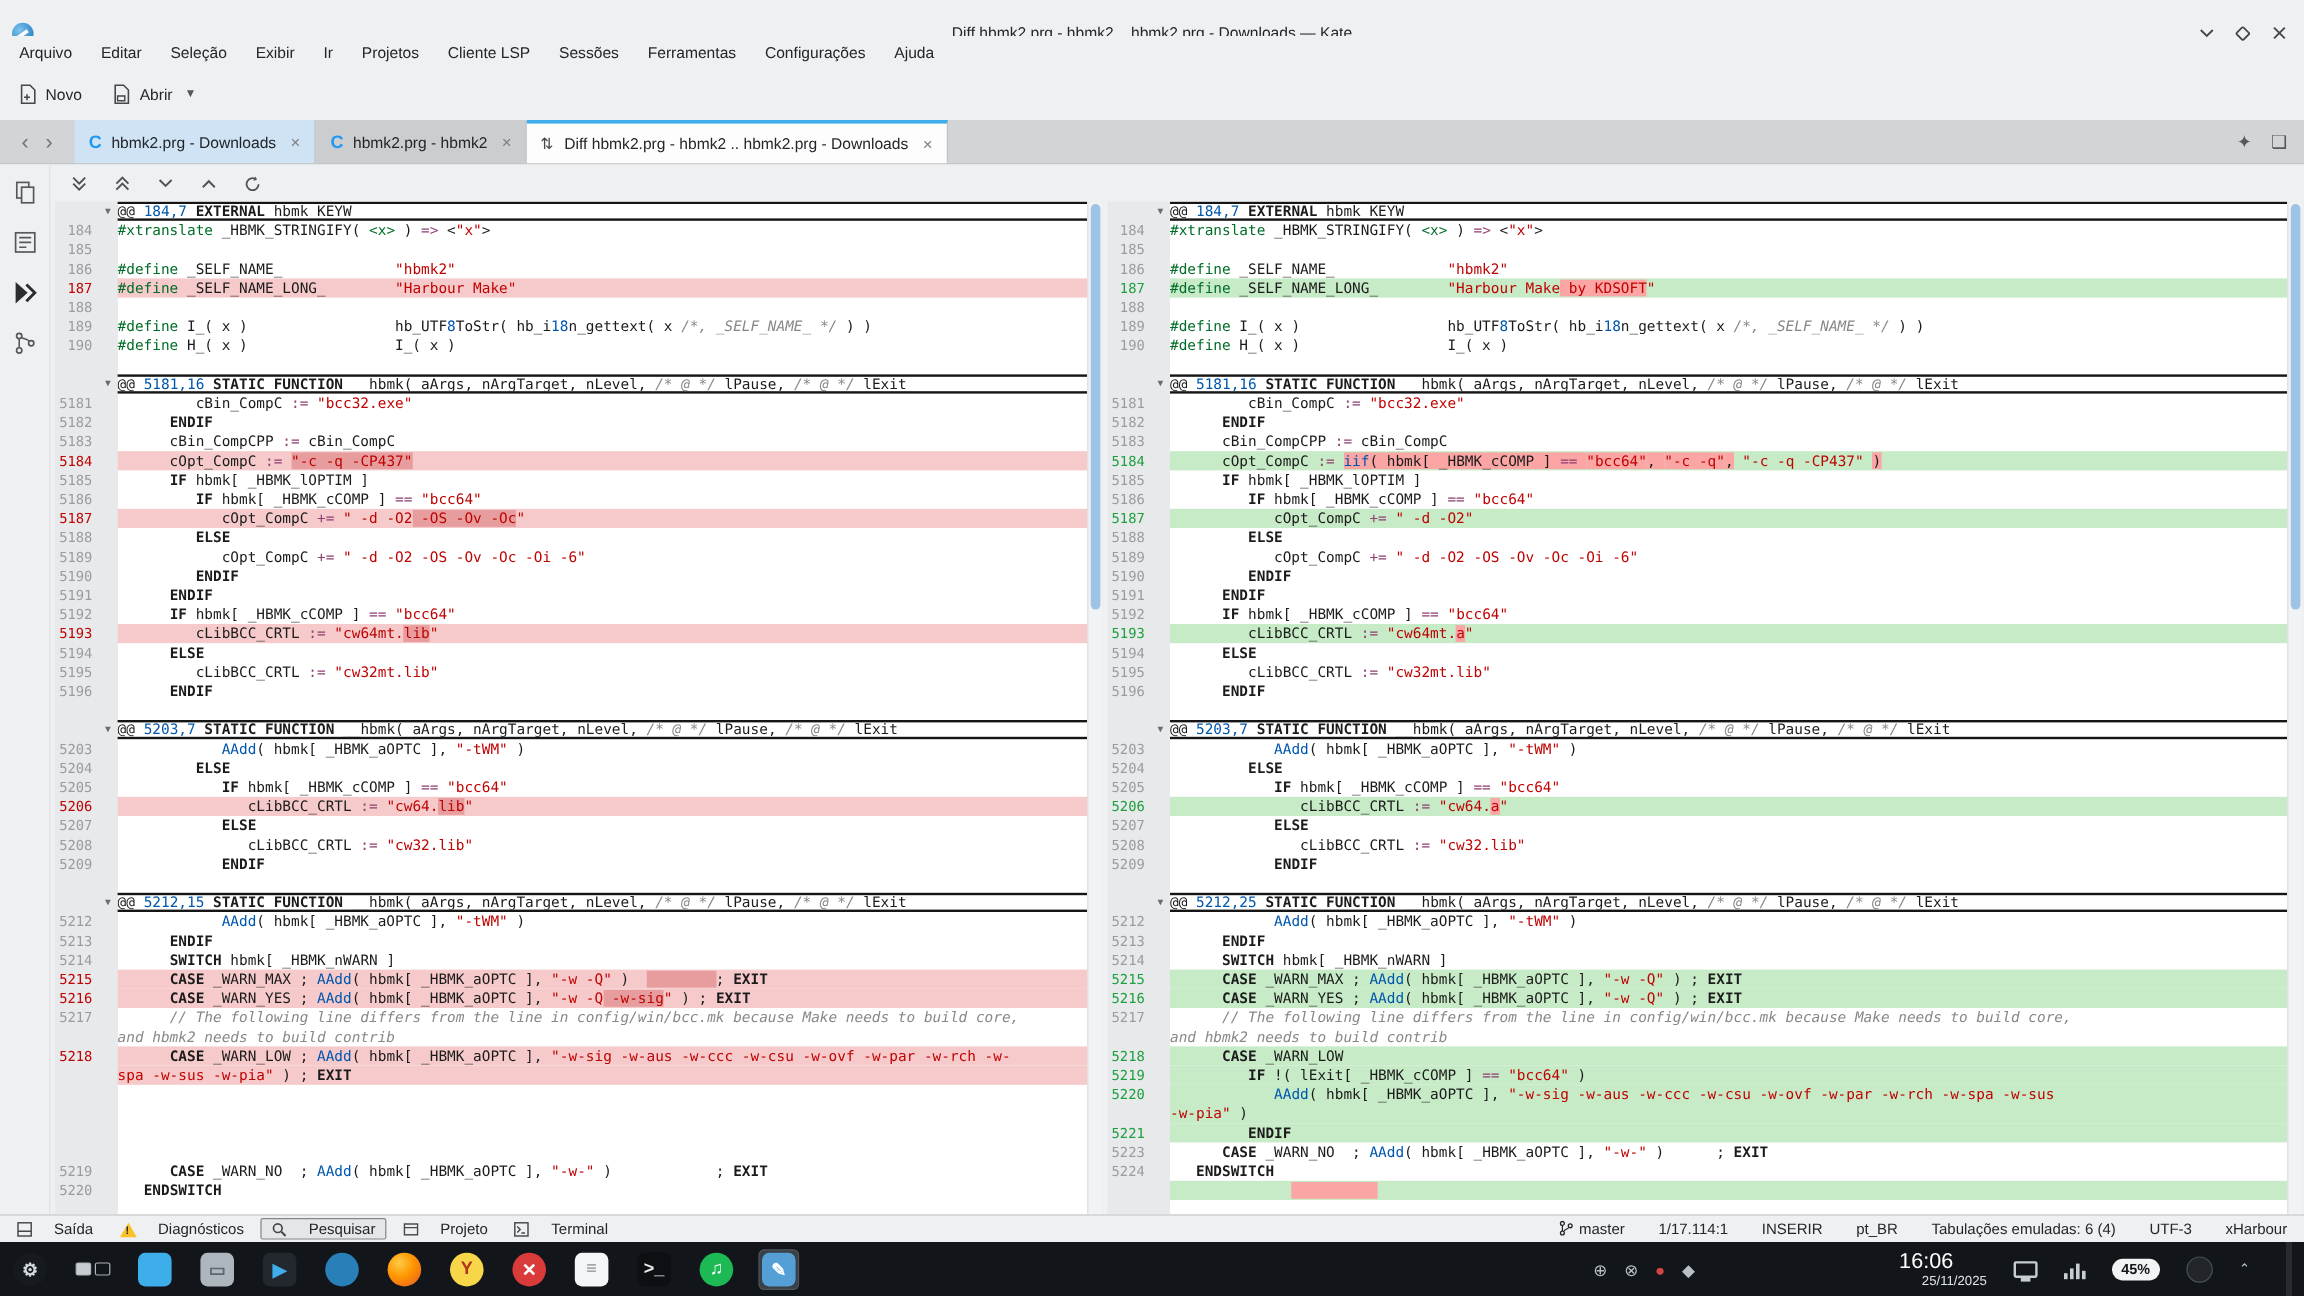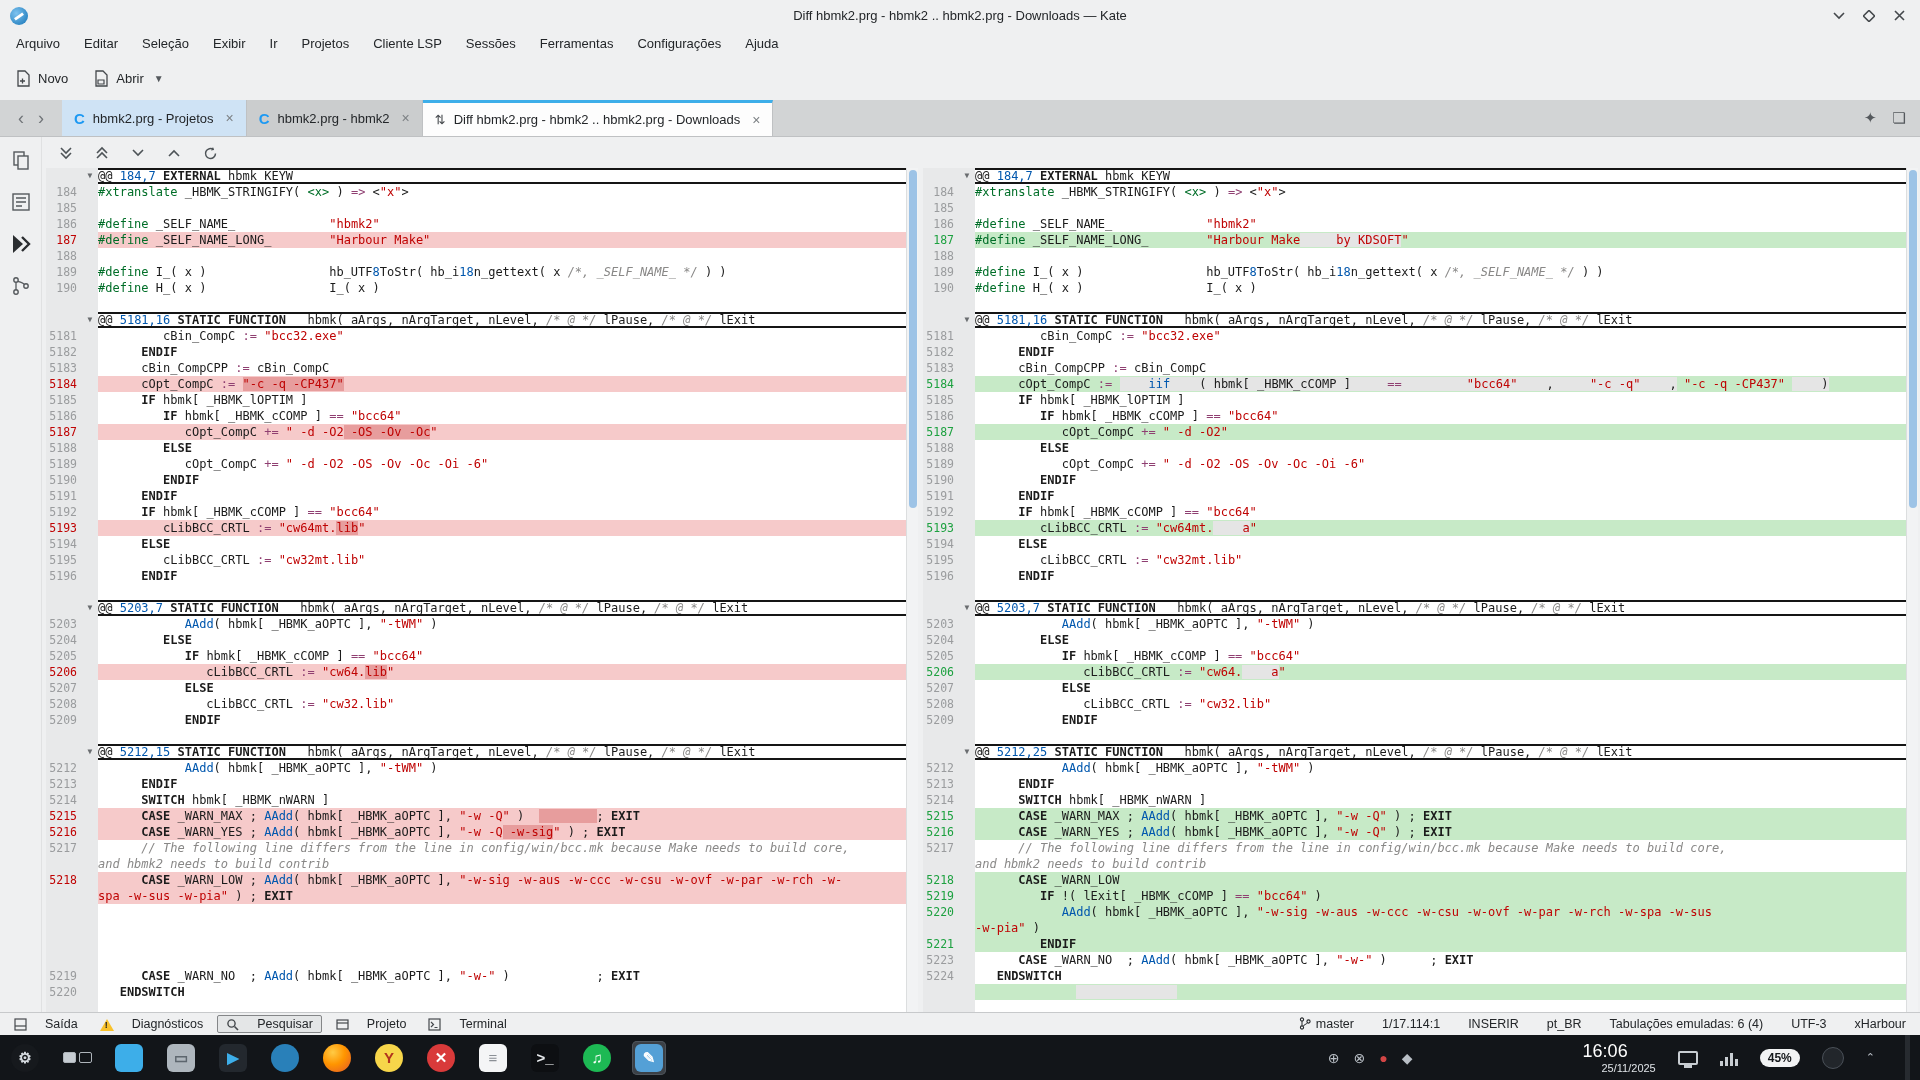--- a/index.html
+++ b/index.html
@@ -1,19 +1,19 @@
 <!DOCTYPE html>
 <html><head>
 <meta charset="utf-8">
 <style>
   html,body{margin:0;padding:0;width:1920px;height:1080px;overflow:hidden;
     font-family:"Liberation Sans",sans-serif;background:#eff0f1;-webkit-font-smoothing:antialiased;}
   *{box-sizing:border-box;}
   
-  .titlebar{position:absolute;left:0;top:0;width:1920px;height:32px;background:#eff0f1;
+  .titlebar{position:absolute;left:0;top:12px;width:1920px;height:32px;background:#eff0f1;
     border-bottom:1px solid #dcdedf;display:flex;align-items:center;}
   .app-icon{width:18px;height:18px;margin-left:10px;border-radius:50%;
     background:radial-gradient(circle at 35% 35%,#7ec3f0,#1272b5);position:relative;}
   .app-icon:after{content:"";position:absolute;left:4px;top:8px;width:10px;height:3px;background:#fff;transform:rotate(-35deg);}
   .title-text{position:absolute;left:0;right:0;text-align:center;font-size:13px;color:#232629;}
   .winbtns{margin-left:auto;display:flex;gap:12px;margin-right:12px;z-index:2;}
   .winbtn{width:18px;height:18px;display:flex;align-items:center;justify-content:center;color:#44484c;}
   .menubar{position:absolute;left:0;top:30px;width:1920px;height:26px;display:flex;align-items:center;
     gap:24px;padding-left:16px;font-size:13px;color:#232629;background:#eff0f1;}
   .menubar span{cursor:default;}
@@ -52,21 +52,21 @@
   .drow{display:flex;height:16px;line-height:16px;}
   .num{width:36px;text-align:right;padding-right:5px;color:#9a9c9e;font-size:11.5px;flex:none;background:#e8e9ea;}
   .drow.del .num{color:#bf0303;}
   .drow.add .num{color:#1da140;}
   .fold{width:16px;flex:none;background:#e8e9ea;color:#6a6d70;font-size:8px;text-align:center;line-height:16px;}
   .code{flex:1;white-space:pre;overflow:hidden;color:#1b1b1b;}
   .drow.del .code{background:#f6caca;}
   .drow.add .code{background:#c7eac7;}
   .drow.hunk .code{border-top:2px solid #151515;border-bottom:2px solid #151515;line-height:12px;}
   .drow.del .hl{background:#e79d9d;}
-  .drow.add .hl{background:#e5e5e5;padding-left:29px;}
+  .drow.add .hl{background:#fca5a5;}
   .sg-k{font-weight:bold;color:#1b1b1b;}
   .sg-p{color:#006e28;}
   .sg-s{color:#bf0303;}
   .sg-f{color:#0057ae;}
   .sg-n{color:#0057ae;}
   .sg-o{color:#8f3f71;}
   .sg-c{color:#898887;font-style:italic;}
   
   .statusbar{position:absolute;left:0;top:1012px;width:1920px;height:23px;background:#eff0f1;
     border-top:1px solid #c7c9cb;display:flex;align-items:center;font-size:12.5px;color:#232629;}
@@ -160,21 +160,21 @@
 </div>
 
 <div class="tabbar">
   <div class="tabnav">
     <span>‹</span>
     <span>›</span>
   </div>
   <div id="tabs" style="display:flex;height:100%;align-items:flex-end;">
       <div class="tab t0">
         <span class="cicon">C</span>
-        <span>hbmk2.prg - Projetos</span>
+        <span>hbmk2.prg - Downloads</span>
         <span class="close">×</span>
       </div>
       <div class="tab t1">
         <span class="cicon">C</span>
         <span>hbmk2.prg - hbmk2</span>
         <span class="close">×</span>
       </div>
       <div class="tab t2 active">
         <span class="dicon">⇄</span>
         <span>Diff hbmk2.prg - hbmk2 .. hbmk2.prg - Downloads</span>

